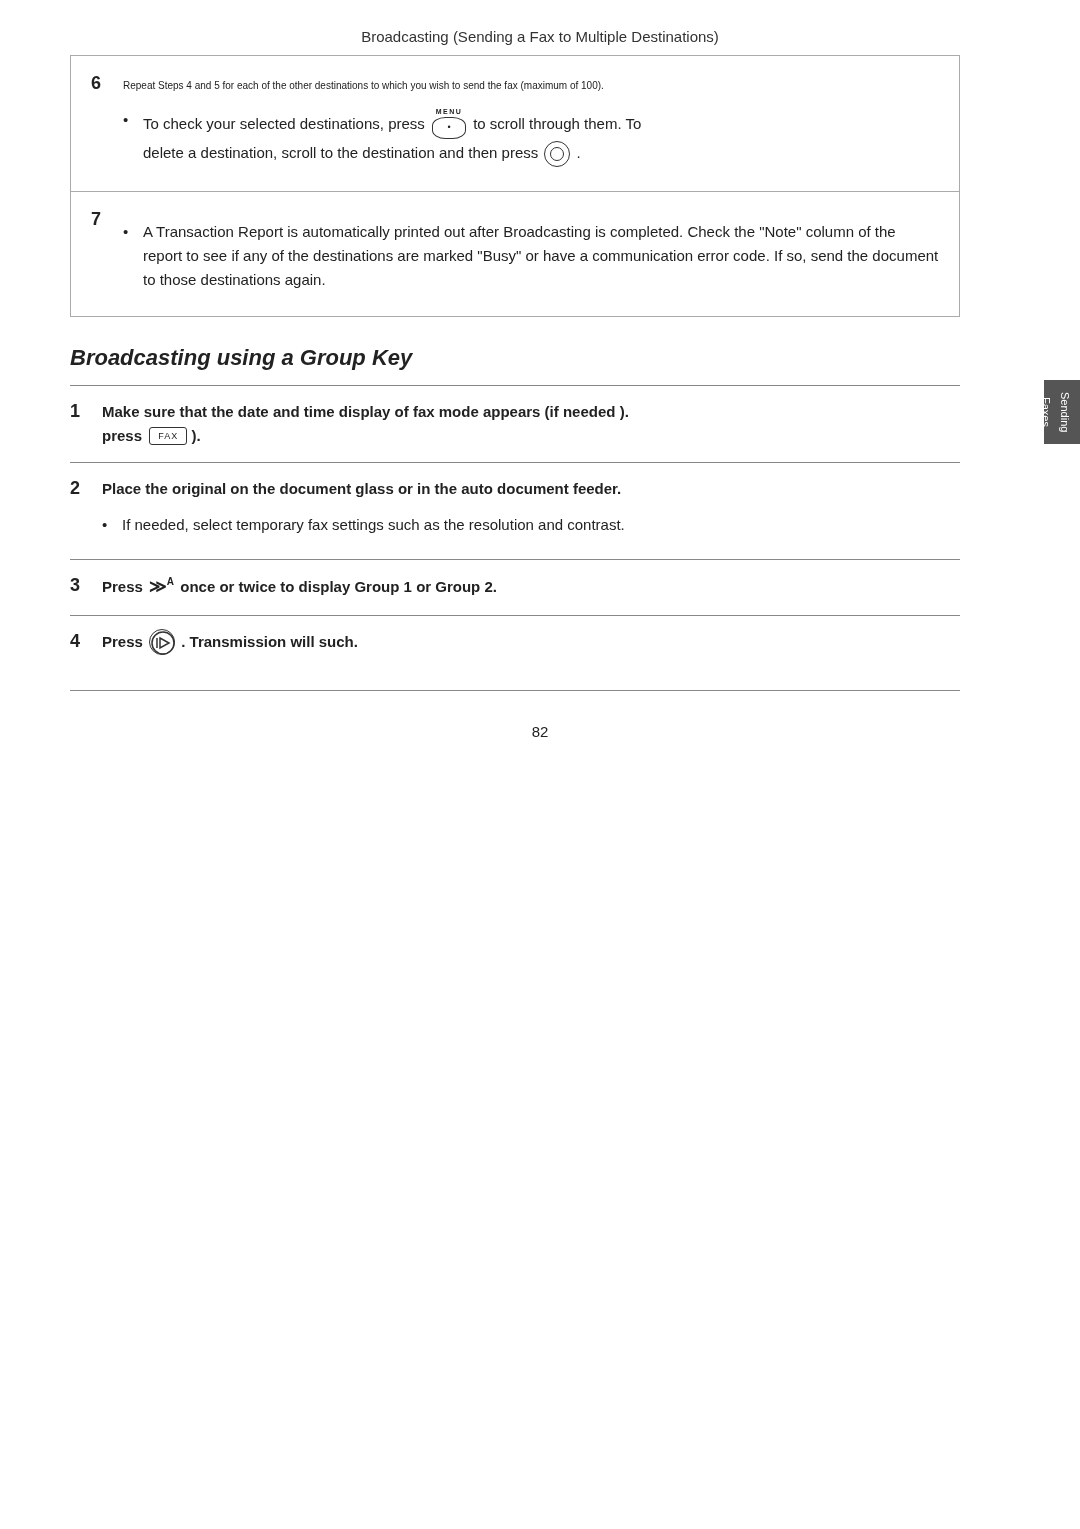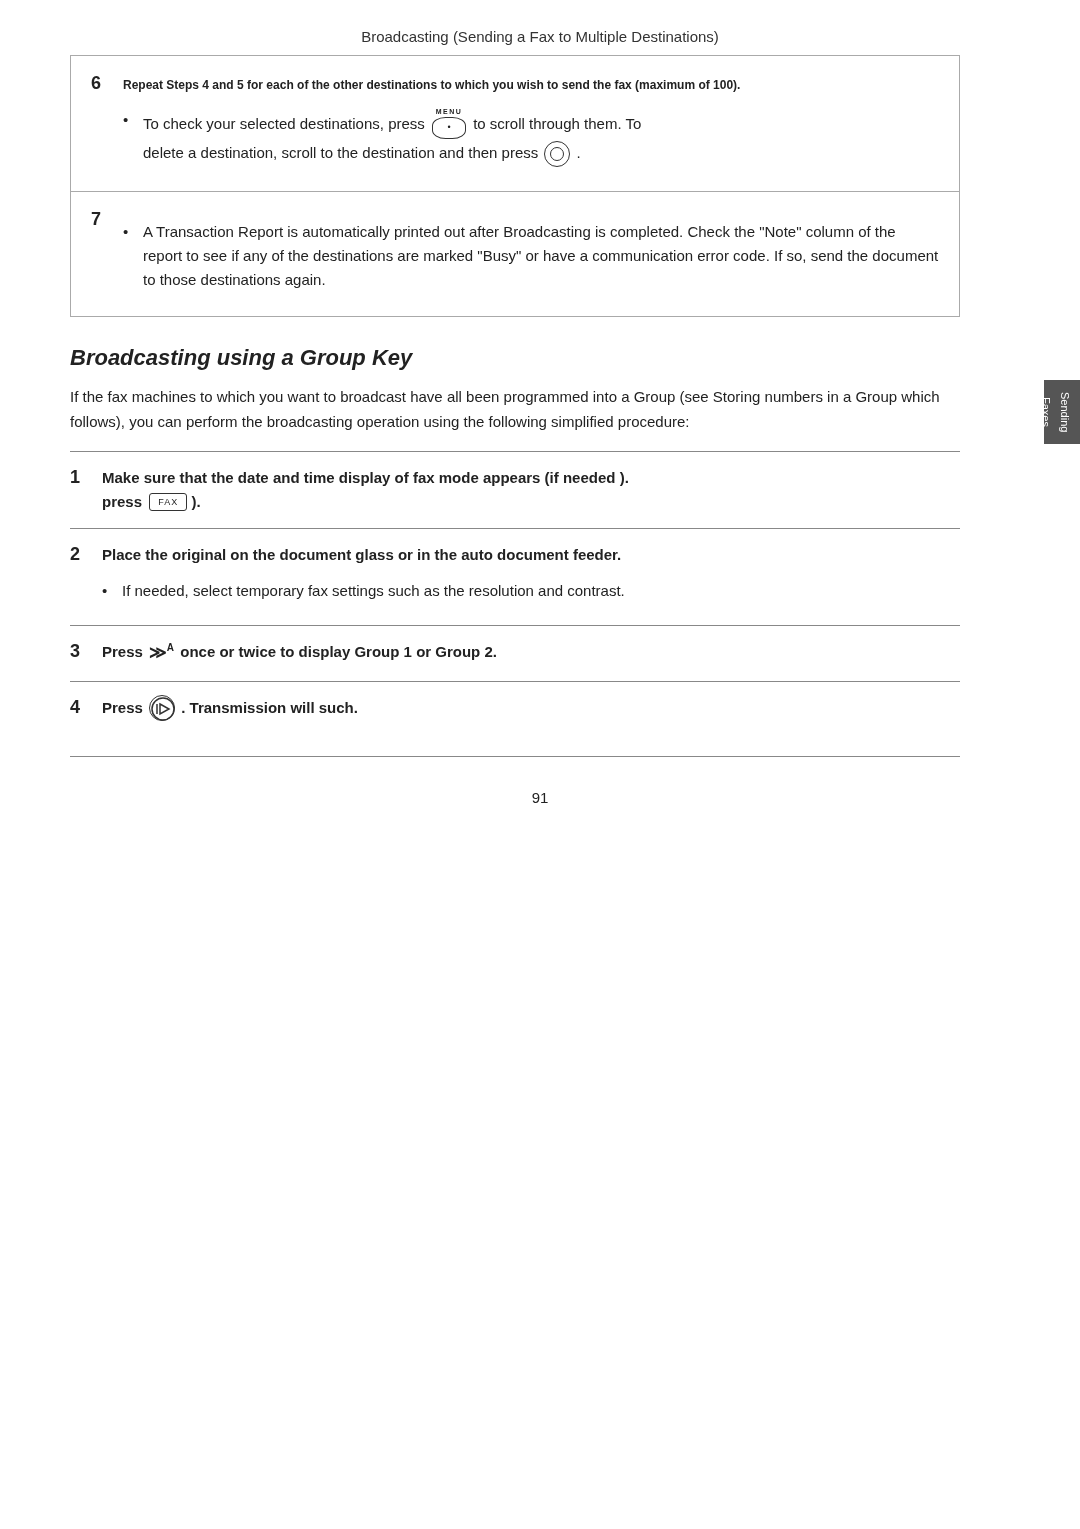--- a/index.html
+++ b/index.html
@@ -38,22 +38,22 @@
       margin-bottom: 0;
       background: #fff;
     }
 
     .step-number-bold {
       font-size: 18px;
       font-weight: bold;
     }
 
     .step-heading {
-      font-weight: bold;
-      font-size: 12px;
+      font-weight: normal;
+      font-size: 10px;
       line-height: 1.5;
       display: inline;
     }
 
     .bullet-list {
       list-style: none;
       margin: 12px 0 0 0;
       padding: 0;
     }
 
@@ -279,21 +279,20 @@
           <li>
             <span>A Transaction Report is automatically printed out after Broadcasting is completed. Check the "Note" column of the report to see if any of the destinations are marked "Busy" or have a communication error code. If so, send the document to those destinations again.</span>
           </li>
         </ul>
       </div>
     </div>
   </div>
 
   <div class="section-title">Broadcasting using a Group Key</div>
 
-  <p class="section-intro">If the fax machines to which you want to broadcast have all been programmed into a Group (see Storing numbers in a Group which follows), you can perform the broadcasting operation using the following simplified procedure:</p>
 
   <div class="num-step">
     <div class="num-step-inner" style="align-items:flex-start;">
       <span class="num-label step-number-bold">1</span>
       <div class="num-content">
         <strong>
           <span>Make sure that the date and time display of fax mode appears (if needed</span>
           <span>).</span>
         </strong>
         <br>
@@ -352,13 +351,13 @@
           <span>. Transmission will such.</span>
         </strong>
       </div>
     </div>
   </div>
 
   <hr class="divider" style="margin-top: 20px;">
 
 </div>
 
-<div class="page-number">91</div>
+<div class="page-number">82</div>
 
 </body></html>

